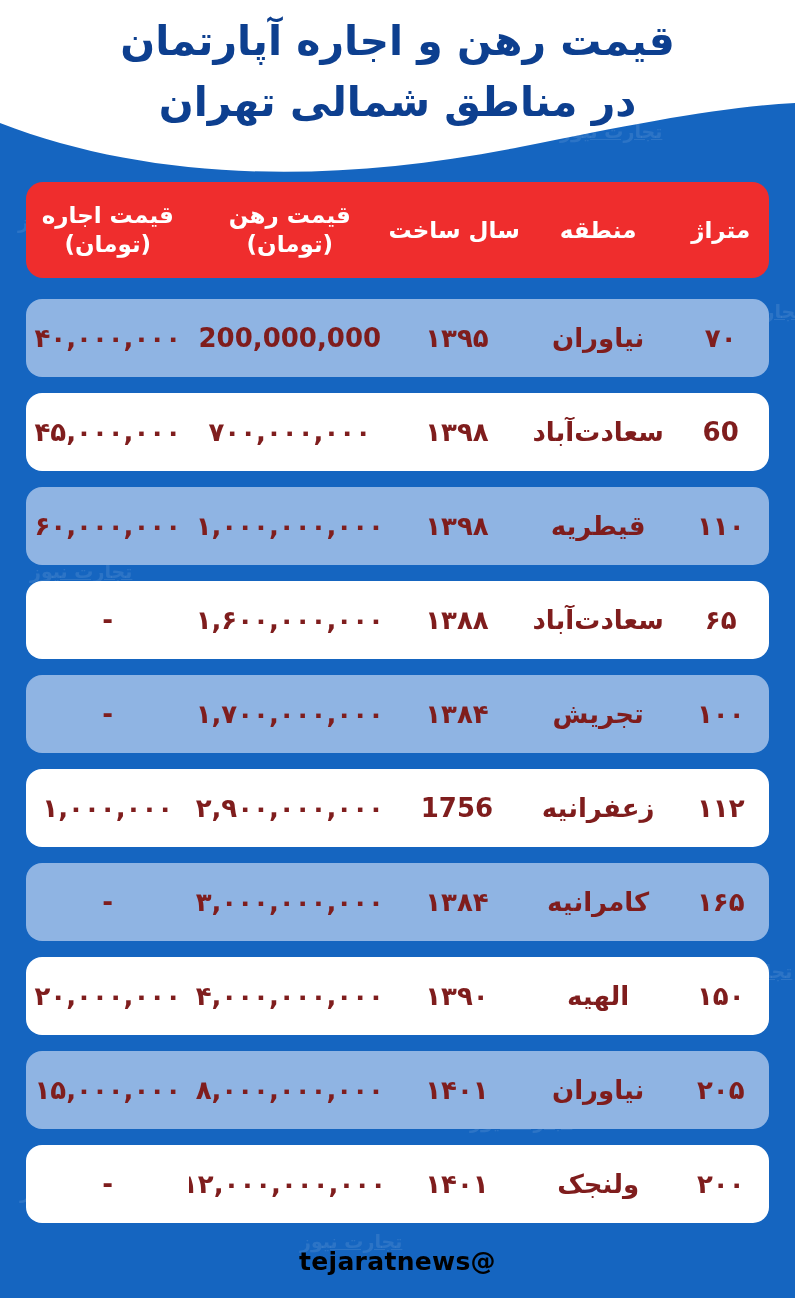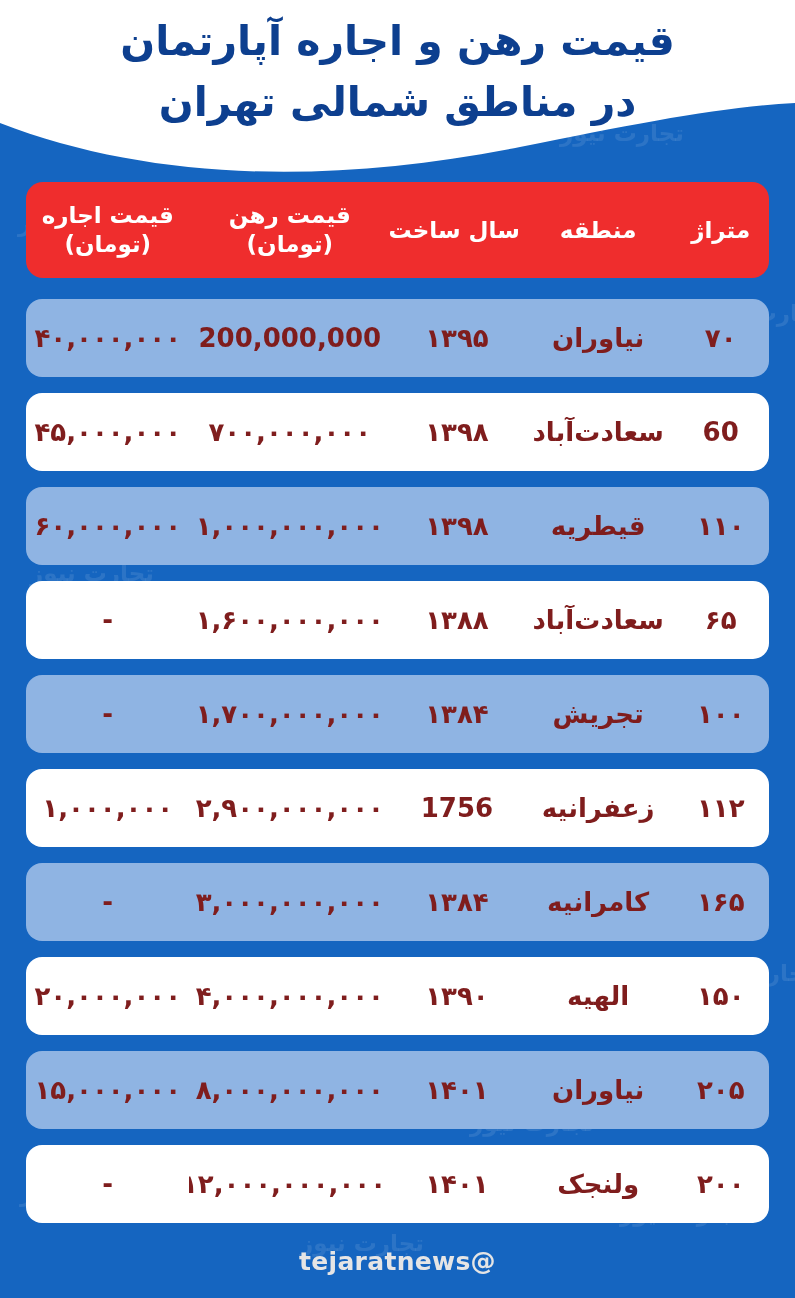--- a/index.html
+++ b/index.html
@@ -46,27 +46,28 @@
     color: #0d3f8f;
     direction: rtl;
     letter-spacing: -0.5px;
   }
   .title-line.second { color: #0d3f8f; margin-top: 6px; }
 
   
   .wm {
     position: absolute;
     color: rgba(255,255,255,0.10);
-    font-size: 23px;
+    font-size: 19px;
     font-weight: bold;
     white-space: nowrap;
     pointer-events: none;
     user-select: none;
     direction: rtl;
     z-index: 1;
+    text-decoration: underline;
   }
 
   
   .table-area {
     position: relative;
     z-index: 3;
     padding: 0 26px;
     margin-top: 7px;
   }
   .row {
@@ -117,21 +118,21 @@
 
   
   .footer {
     position: absolute;
     bottom: 22px;
     left: 0; right: 0;
     text-align: center;
     z-index: 5;
   }
   .handle {
-    color: #e5e5e5;
+    color: #000000;
     font-size: 25px;
     font-weight: bold;
     letter-spacing: 0.3px;
     direction: ltr;
   }
 </style>
 </head>
 <body>
 
 <div id="watermark-layer">

